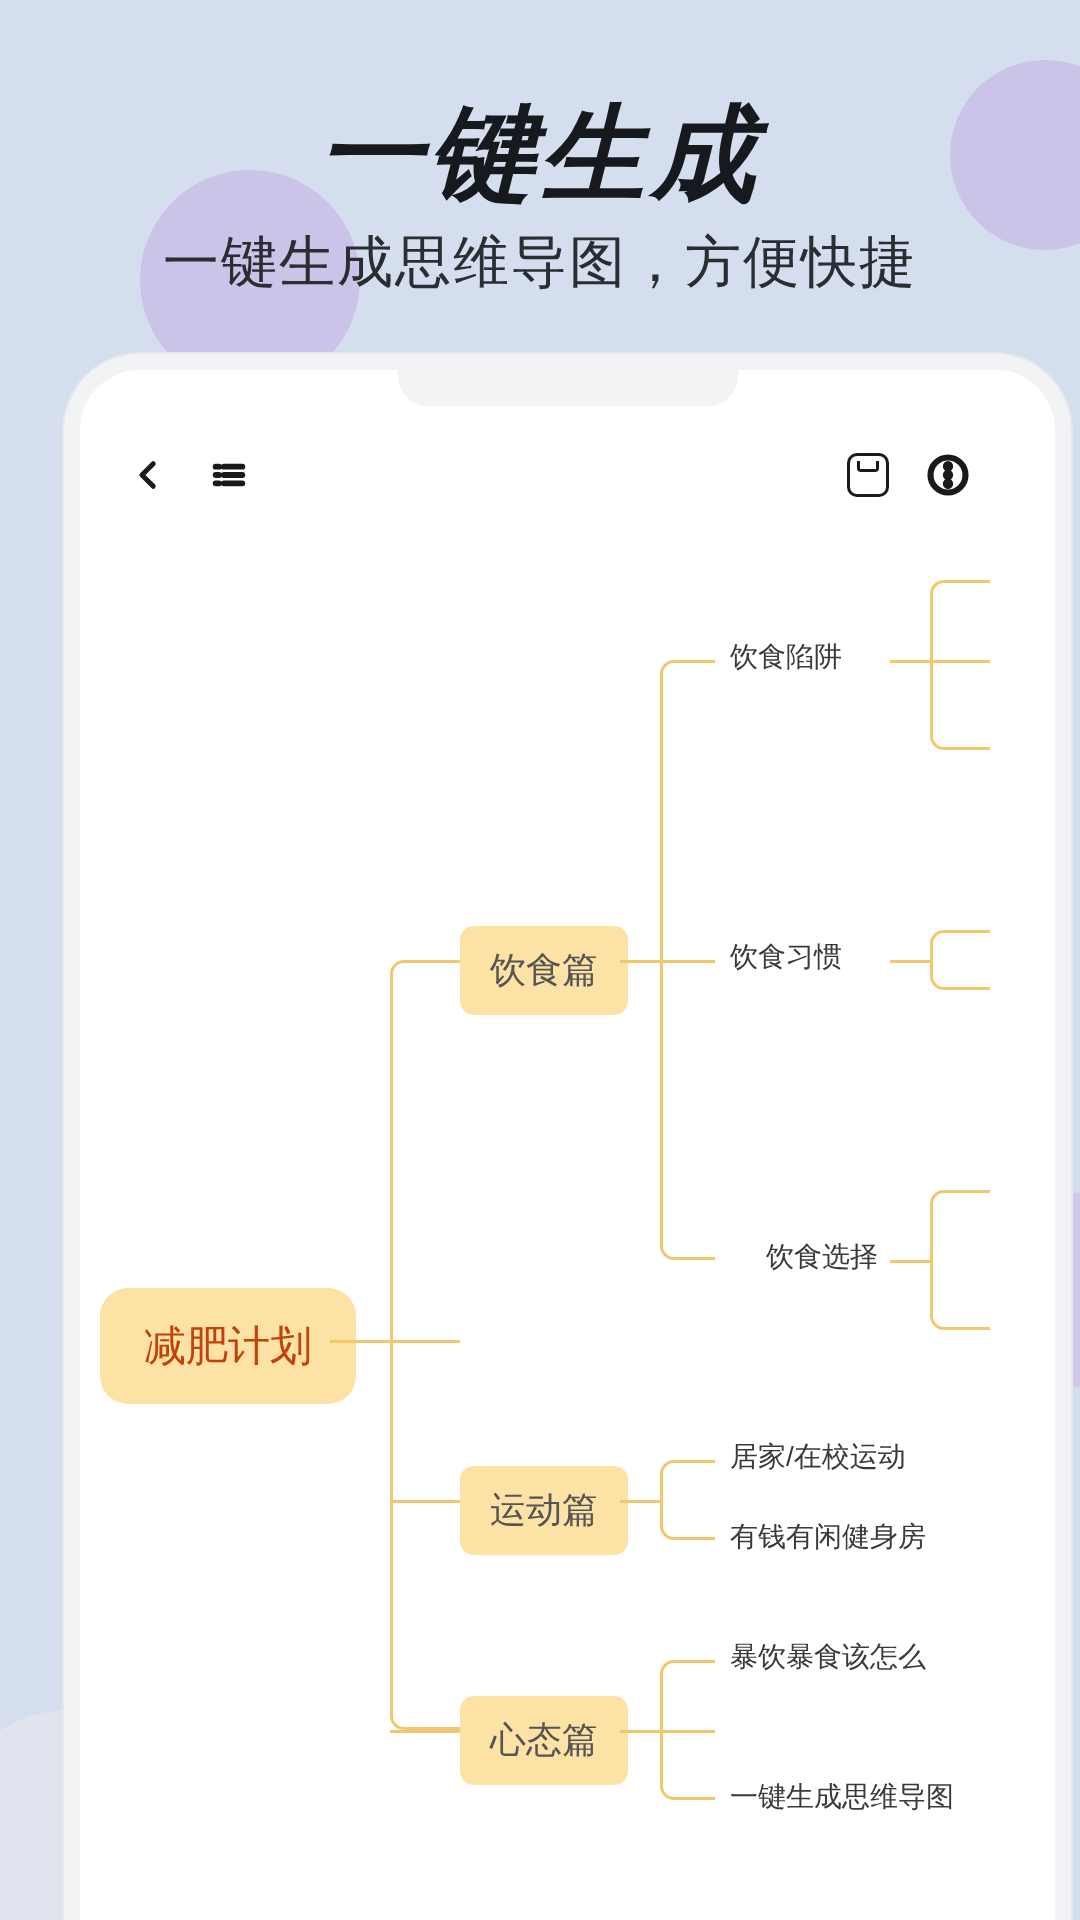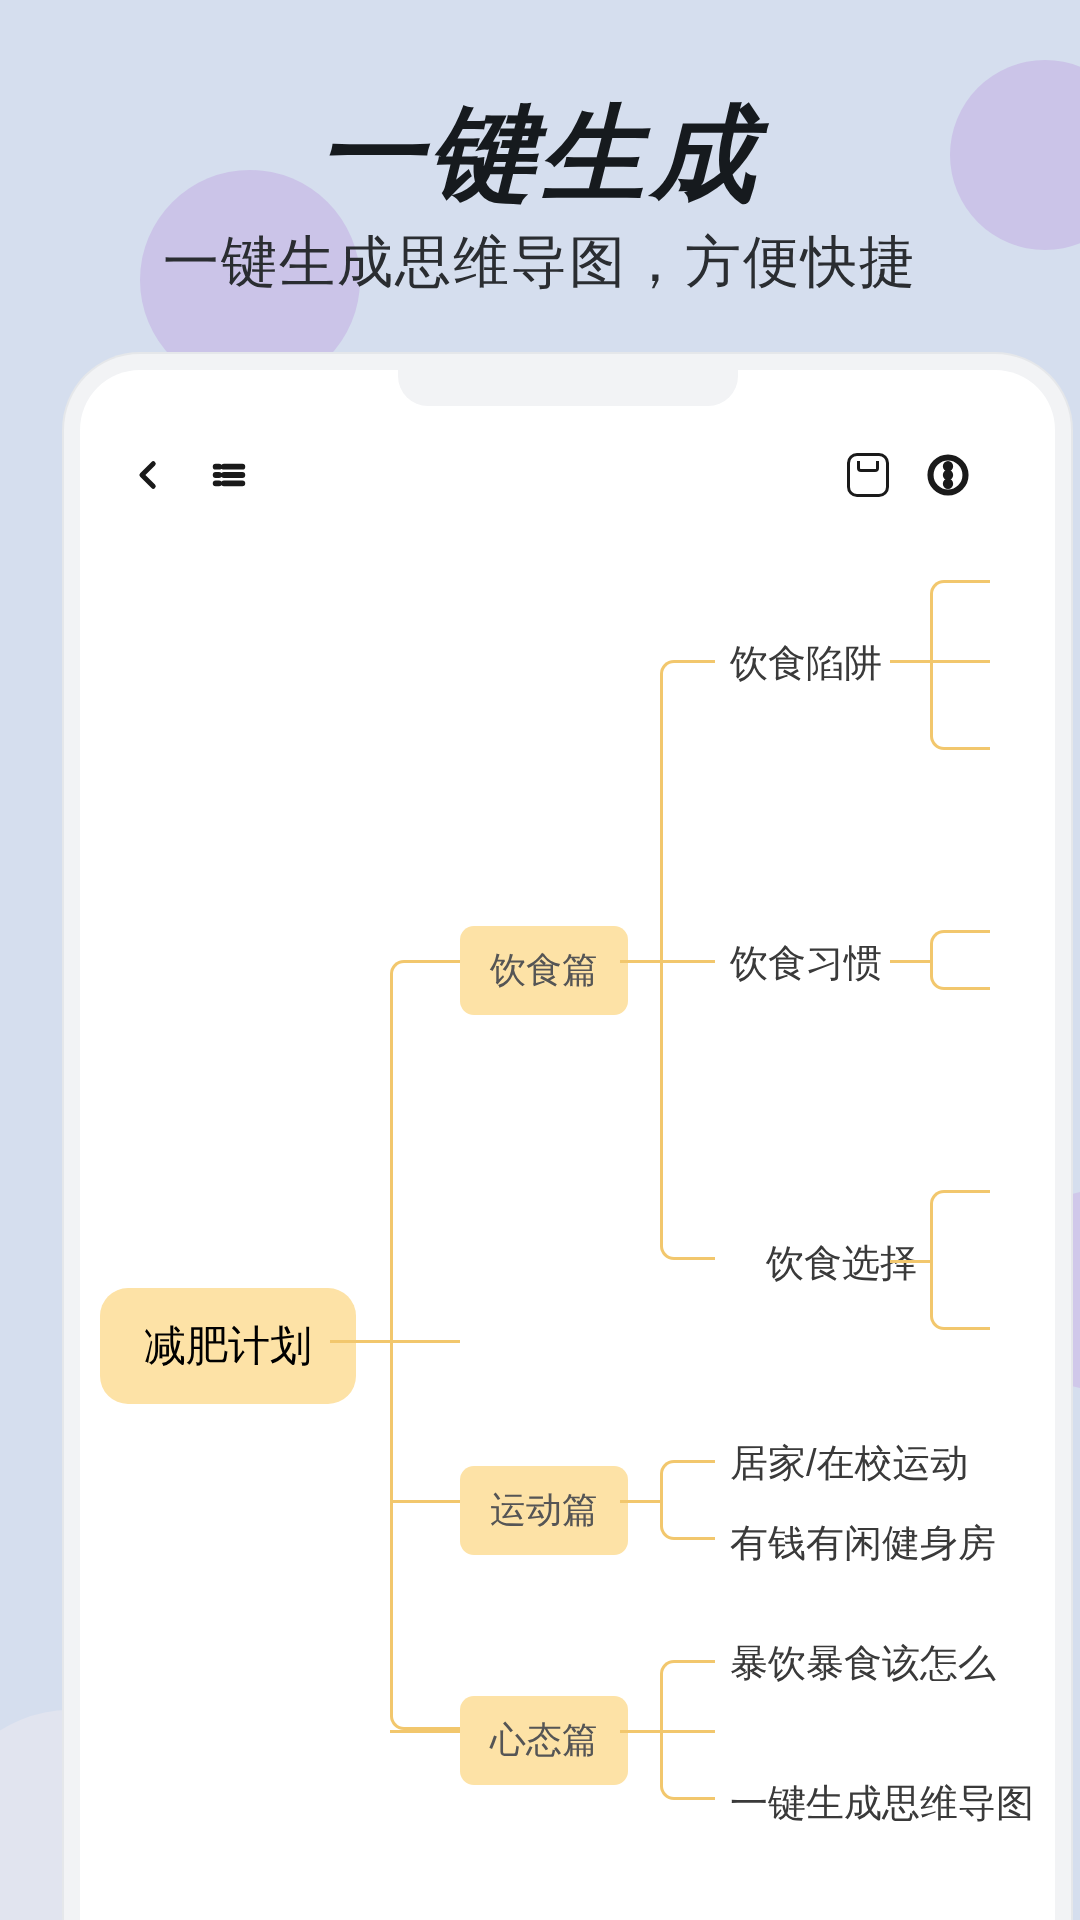--- a/index.html
+++ b/index.html
@@ -57,28 +57,28 @@
   svg{stroke:#1a1a1a;stroke-width:3.5;fill:none;stroke-linecap:round;stroke-linejoin:round;}
   .floppy{border:3px solid #1a1a1a;border-radius:10px;width:44px;height:44px;position:relative;}
   .floppy:before{content:"";position:absolute;top:5px;left:50%;transform:translateX(-50%);width:16px;height:8px;border:3px solid #1a1a1a;border-top:none;border-radius:0 0 4px 4px;}
   
   .canvas{
     position:absolute;top:180px;left:0;right:0;bottom:0;
     overflow:hidden;
   }
   .node{
     position:absolute;
-    font-size:38px;
+    font-size:28px;
     color:#3a3a3a;
     white-space:nowrap;
   }
   .node-root{
     background:#fde2a6;
     padding:30px 44px;border-radius:28px;
-    font-size:42px;color:#000000;
+    font-size:42px;color:#c2410c;
   }
   .node-box{
     background:#fde2a6;
     padding:20px 30px;border-radius:14px;
     font-size:36px;color:#555;
   }
   .connector{
     position:absolute;border:3px solid #f2c76d;
   }
   .connector.h{border-top:none;border-left:none;border-right:none;height:0;}

